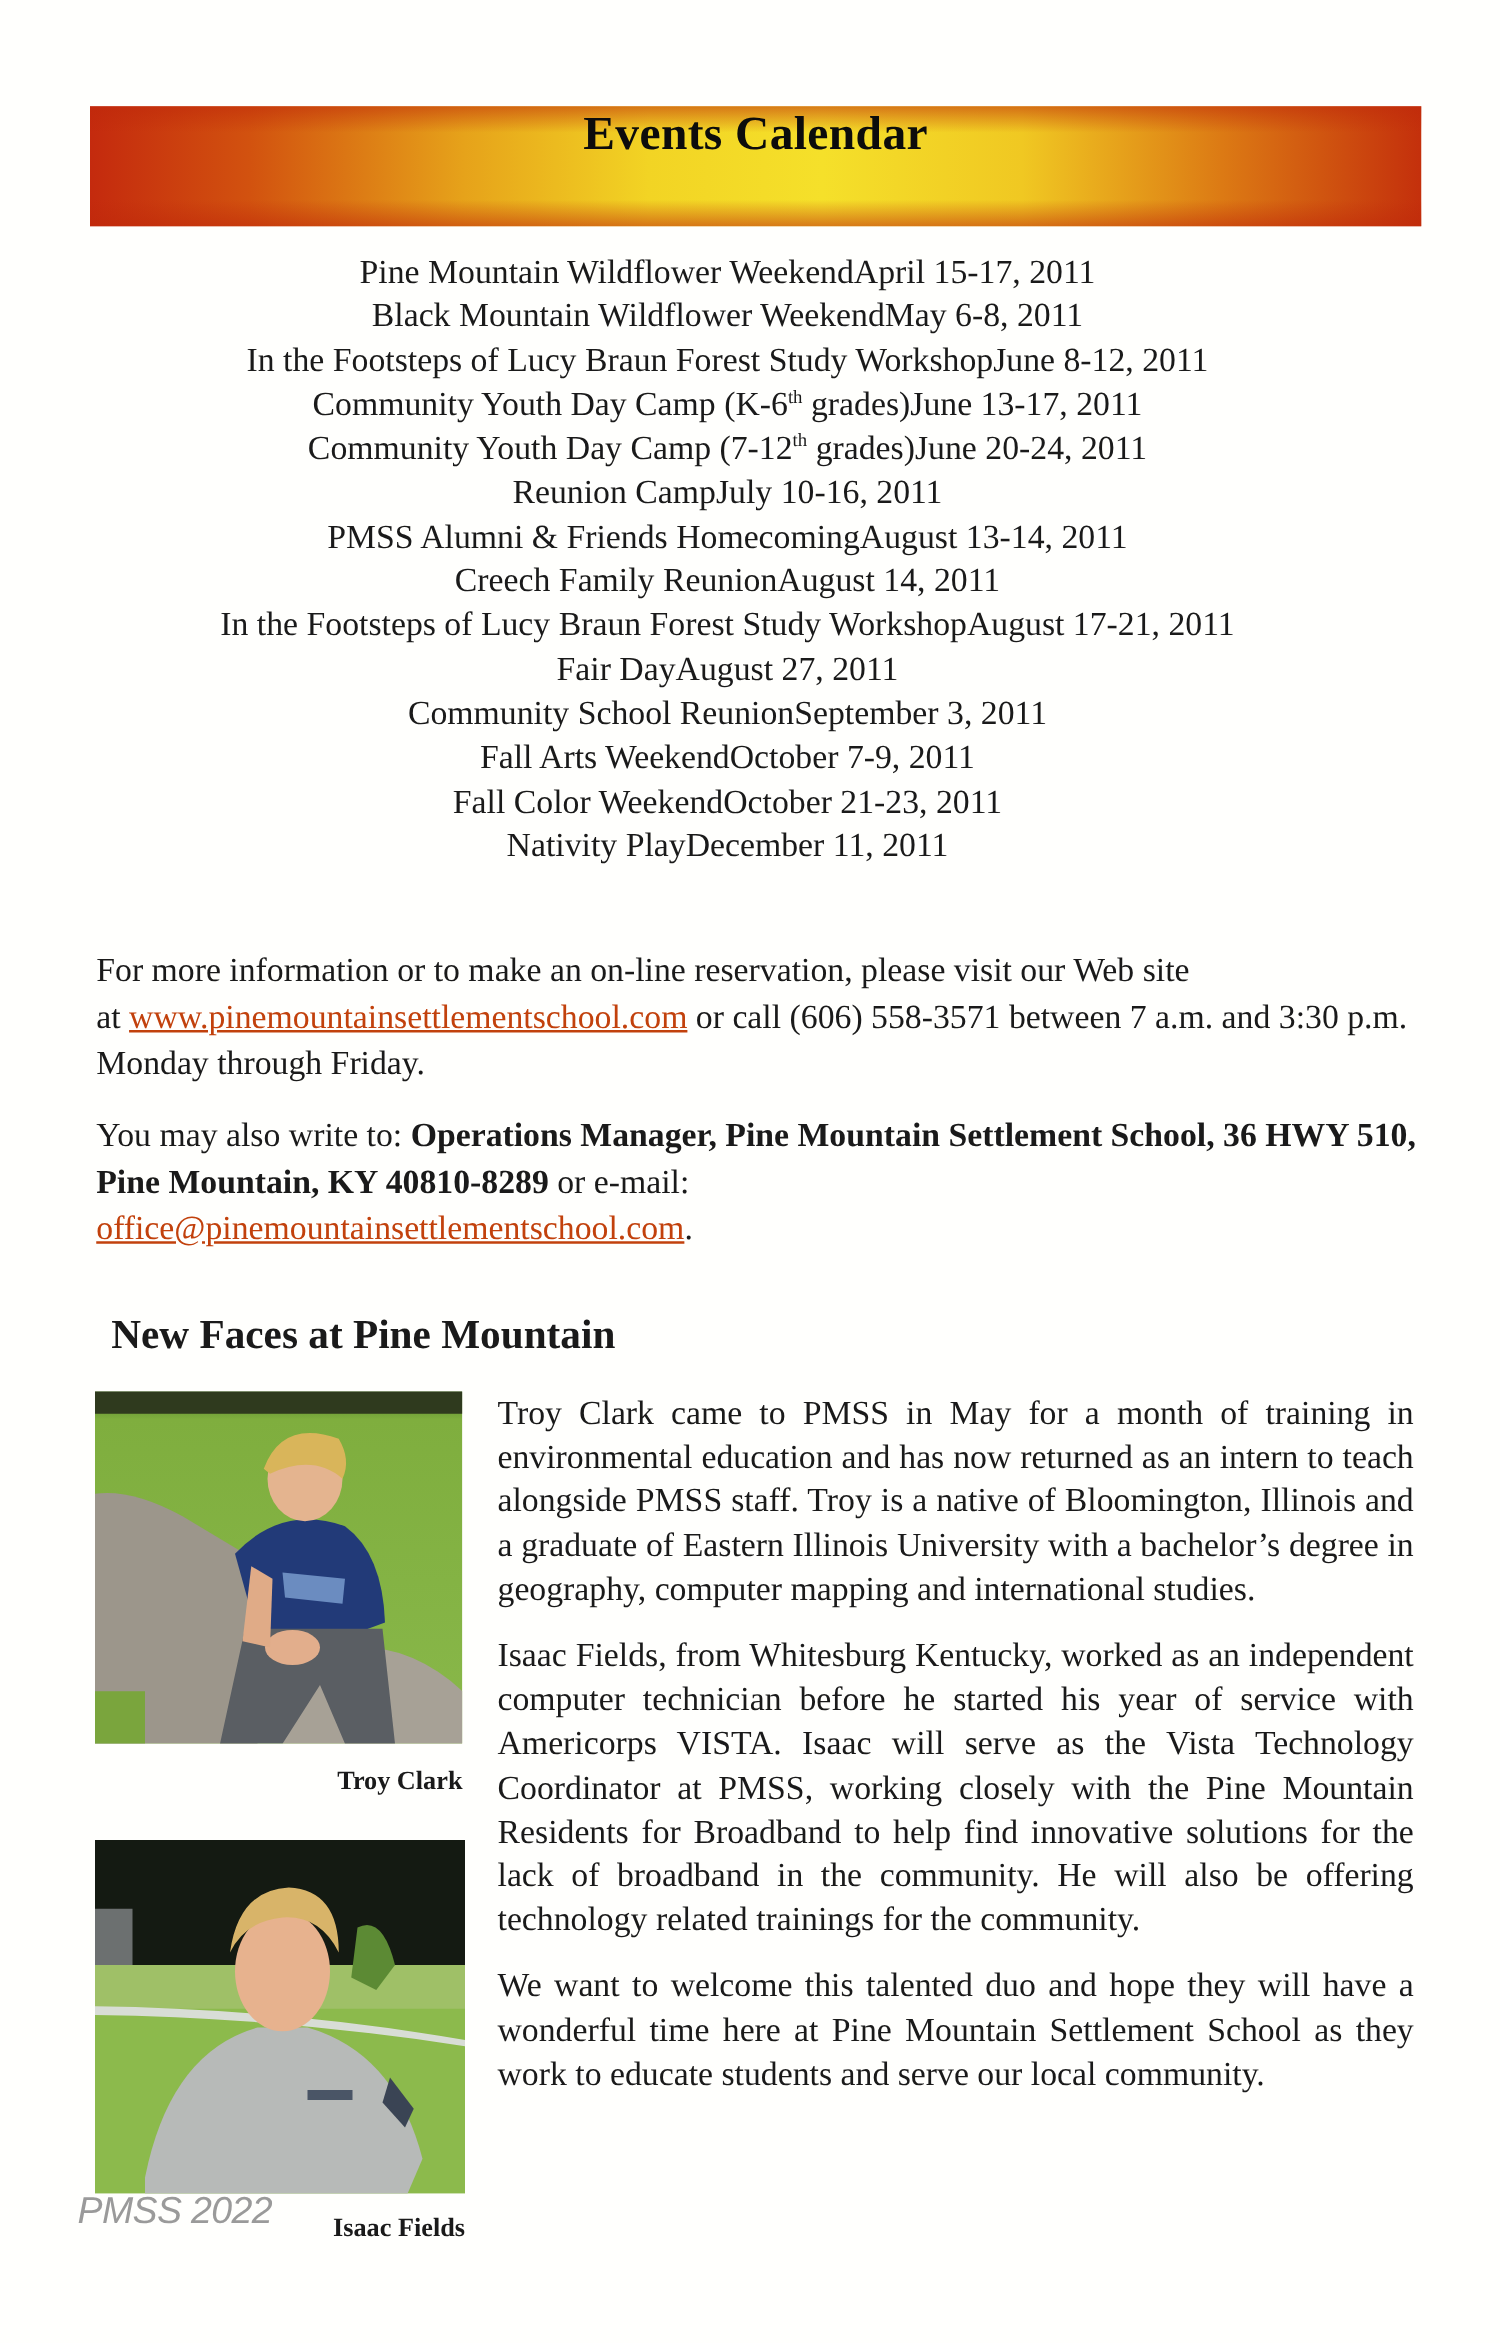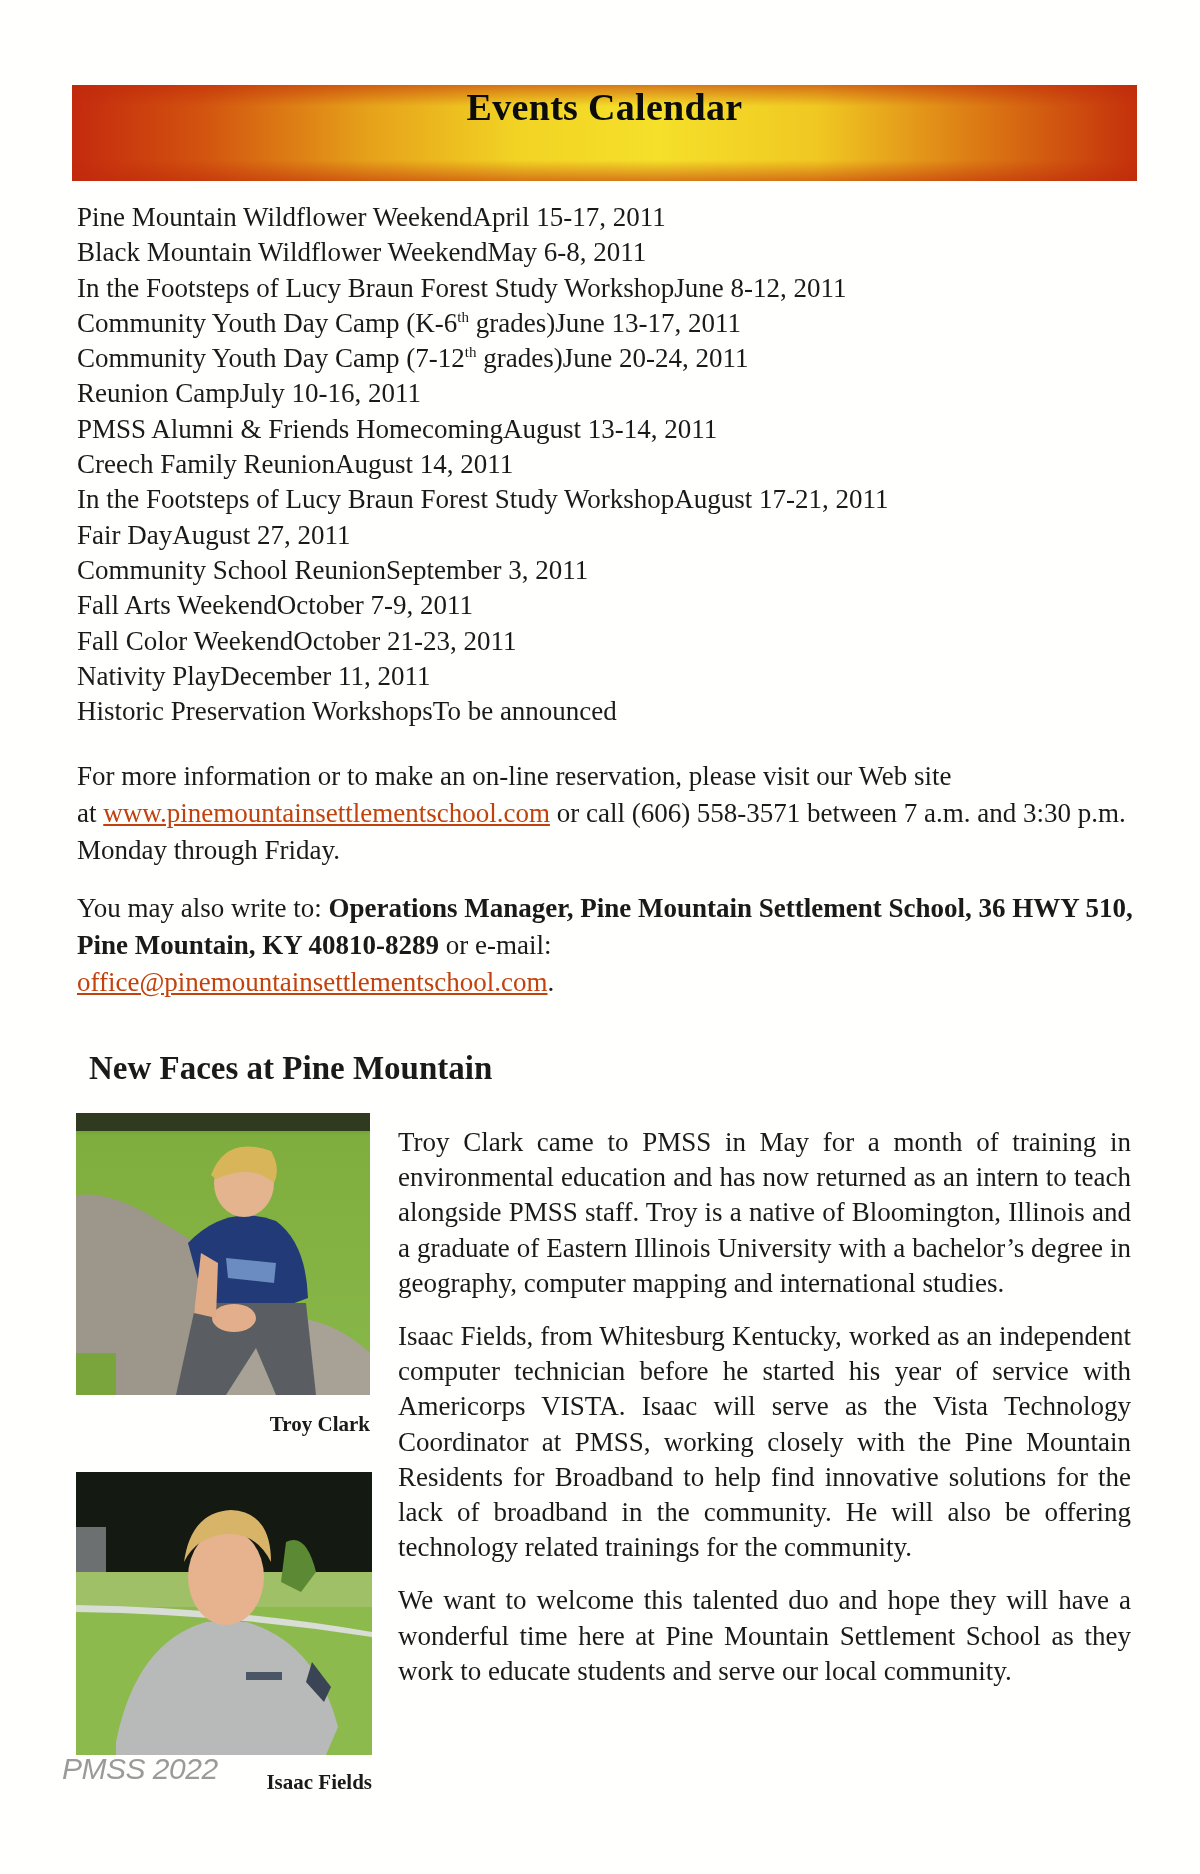--- a/index.html
+++ b/index.html
@@ -16,21 +16,21 @@
       linear-gradient(to right, #c42a0e 0%, #d2520f 12%, #e6a21a 28%, #f2d424 42%, #f5e02a 55%, #f0c822 70%, #dc7a14 85%, #c4300c 100%);
     display: flex; align-items: flex-start; justify-content: center;
   }
   .banner h1 {
     margin: 0; font-size: 38px; font-weight: bold; color: #0c0c0c; letter-spacing: 0.3px;
   }
   .events {
     position: absolute; left: 77px; top: 200px; width: 1010px;
     font-size: 27px; line-height: 35.3px;
   }
-  .event-row { display: flex; justify-content: flex-start; white-space: nowrap; }
+  .event-row { display: flex; justify-content: center; white-space: nowrap; }
   .event-row sup { font-size: 15px; line-height: 0; }
   .para {
     position: absolute; left: 77px; width: 1065px; font-size: 27px; line-height: 37px;
   }
   .para a { color: #c2410c; text-decoration: underline; }
   .para b { font-weight: bold; }
   .heading {
     position: absolute; left: 77px; top: 1038px; font-size: 33px; font-weight: bold; margin: 12px;
   }
   .photo {
@@ -106,24 +106,20 @@
       <span>October 7-9, 2011</span>
     </div>
   <div class="event-row">
       <span>Fall Color Weekend</span>
       <span>October 21-23, 2011</span>
     </div>
   <div class="event-row">
       <span>Nativity Play</span>
       <span>December 11, 2011</span>
     </div>
-  <div class="event-row">
-      <span>Historic Preservation Workshops</span>
-      <span>To be announced</span>
-    </div>
 </div>
 
 <div class="para" style="top:758px;">
   <span>For more  information or to  make an on-line reservation, please visit our Web site</span>
   <br>
   <span>at </span><a>www.pinemountainsettlementschool.com</a><span>   or call (606) 558-3571 between 7 a.m. and 3:30 p.m. Monday through Friday.</span>
 </div>
 
 <div class="para" style="top:890px;">
   <span>You may also write to: </span><b>Operations Manager, Pine Mountain Settlement School, 36 HWY 510,  Pine Mountain, KY 40810-8289</b><span> or e-mail: </span><br><a>office@pinemountainsettlementschool.com</a><span>.</span>
@@ -167,17 +163,17 @@
     <path d="M40 270 Q60 170 130 150 L170 150 Q240 170 262 255 L250 283 L40 283 Z" fill="#b7bab8"></path>
     <ellipse cx="150" cy="105" rx="38" ry="48" fill="#e7b28e"></ellipse>
     <path d="M108 90 Q115 40 155 38 Q195 40 195 90 Q180 60 150 62 Q120 65 108 90 Z" fill="#d8b469"></path>
     <rect x="170" y="200" width="36" height="8" fill="#4a5566"></rect>
     <path d="M236 190 L255 215 L248 230 L230 210 Z" fill="#3a4454"></path>
   </svg>
 </div>
 <div class="caption" style="left:76px; top:1770px; width:296px;">Isaac Fields</div>
 <div class="watermark">PMSS 2022</div>
 
-<div class="body-col" style="top:1113px;margin-top:12px;">
+<div class="body-col" style="top:1113px;">
   <p>Troy Clark came to PMSS in May for a month of training in environmental education and has now returned as an intern to teach alongside PMSS staff. Troy is a native of Bloomington, Illinois and a graduate of Eastern Illinois University with a bachelor’s degree in geography, computer mapping and international studies.</p>
   <p>Isaac Fields, from Whitesburg Kentucky, worked as an independent computer technician  before he started his year of service with Americorps VISTA.  Isaac will serve as the Vista Technology Coordinator at PMSS, working closely with the Pine Mountain Residents for Broadband to help find innovative solutions for the lack of broadband in the community.  He will also be offering technology related trainings for the community.</p>
   <p>We want to welcome this talented duo and hope they will have a wonderful time here at Pine Mountain Settlement School as they work to educate students and serve our local community.</p>
 </div>
 
 </body></html>

